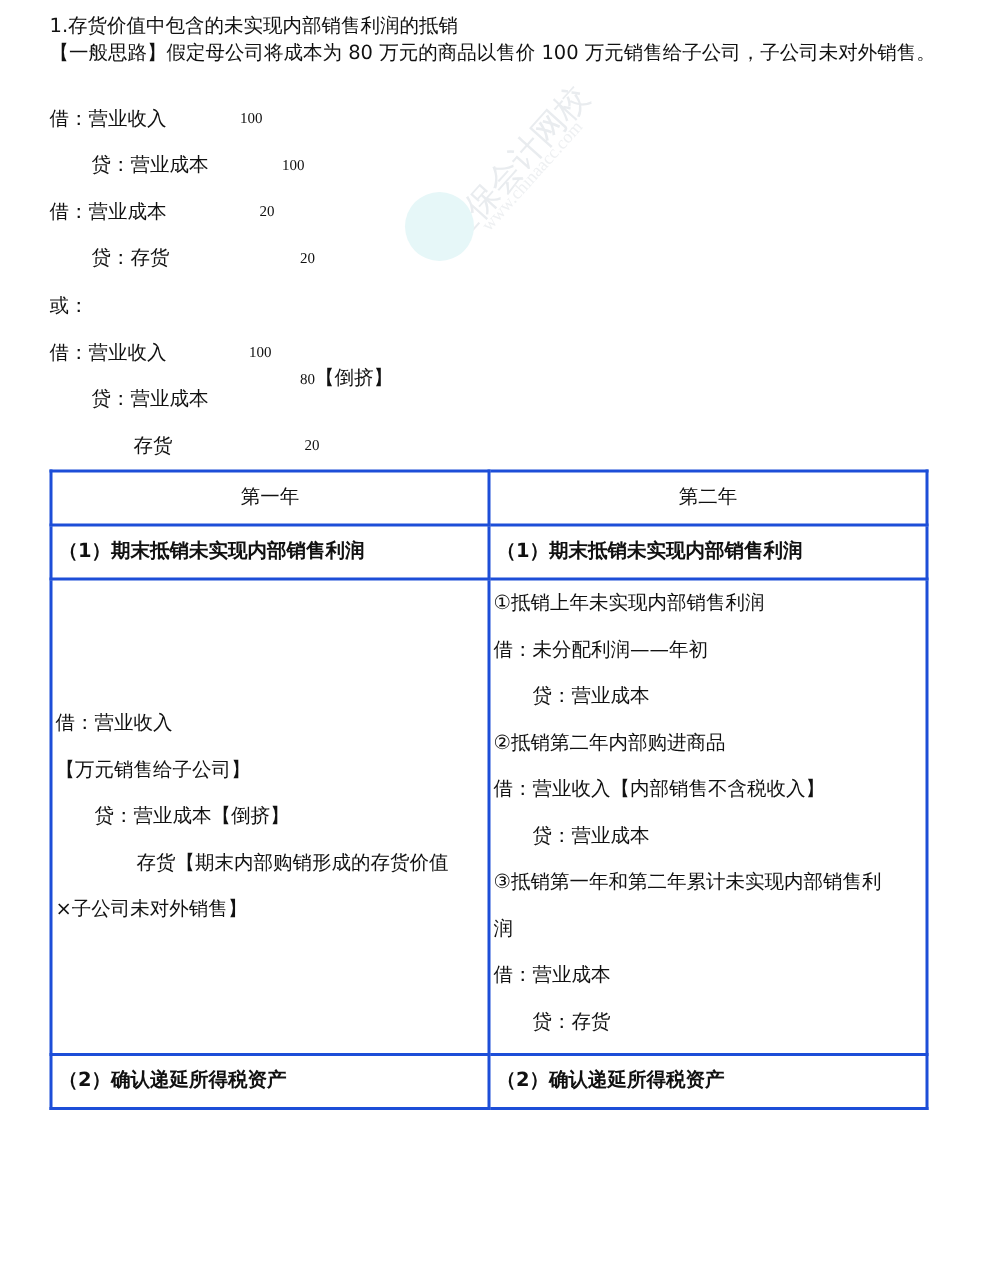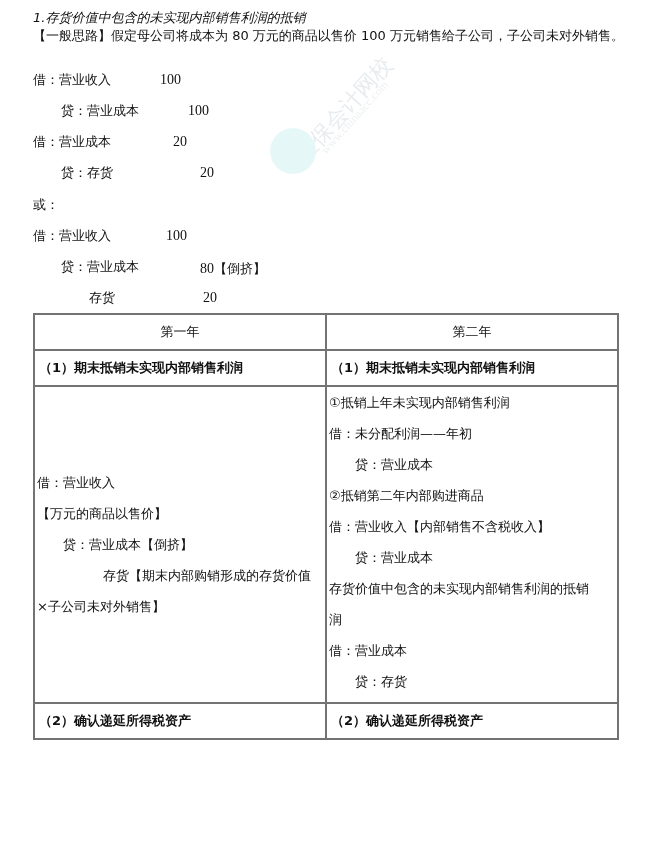--- a/index.html
+++ b/index.html
@@ -2,21 +2,21 @@
 <html><head>
 <meta charset="utf-8">
 <style>
   html, body { margin: 0; padding: 0; background: #ffffff; }
   body {
     width: 662px; height: 846px; overflow: hidden; position: relative;
     font-family: "DejaVu Sans", "Liberation Sans", sans-serif;
     font-size: 13px; color: #111111;
   }
   .line { position: absolute; white-space: nowrap; line-height: 16px; }
-  .num { font-family: "Liberation Serif", "DejaVu Serif", serif; font-size: 14px; }
+  .num { font-family: "Liberation Serif", "DejaVu Serif", serif; font-size: 10px; }
   .watermark {
     position: absolute; left: 248px; top: 40px; width: 200px; height: 160px;
     pointer-events: none;
   }
   .wm-text {
     position: absolute; left: 30px; top: 55px; transform: rotate(-48deg);
     color: #e9ecef; font-size: 22px; white-space: nowrap;
   }
   .wm-url {
     position: absolute; left: 60px; top: 70px; transform: rotate(-48deg);
@@ -25,39 +25,39 @@
   }
   .wm-logo {
     position: absolute; left: 22px; top: 88px; width: 46px; height: 46px;
     border-radius: 50%; background: #e6f7f8;
   }
   table.grid {
     position: absolute; left: 33px; top: 313px; width: 584px;
     border-collapse: collapse; table-layout: fixed;
   }
   table.grid td {
-    border: 2px solid #737373; padding: 0 2px; vertical-align: top;
+    border: 2px solid #1d4ed8; padding: 0 2px; vertical-align: top;
     font-size: 13px; line-height: 31px;
   }
   table.grid td.head { text-align: center; height: 34px; line-height: 34px; }
   table.grid td.sub { height: 34px; line-height: 34px; padding-left: 4px; font-weight: bold; }
   .cell-line { white-space: nowrap; display: block; }
   .ind1 { padding-left: 26px; }
-  .ind2 { padding-left: 54px; text-align: center; }
+  .ind2 { padding-left: 54px; }
 </style>
 </head>
 <body>
 
 <div class="watermark">
   <div class="wm-text">正保会计网校</div>
   <div class="wm-url">www.chinaacc.com</div>
   <div class="wm-logo"></div>
 </div>
 
-<div class="line" style="left:33px; top:10px;font-style:italic;">1.存货价值中包含的未实现内部销售利润的抵销</div>
+<div class="line" style="left:33px; top:10px;">1.存货价值中包含的未实现内部销售利润的抵销</div>
 <div class="line" style="left:33px; top:28px;">【一般思路】假定母公司将成本为 80 万元的商品以售价 100 万元销售给子公司，子公司未对外销售。</div>
 
 <div class="line" style="left:33px; top:72px;">
   <span>借：</span><span>营业收入</span>
 </div>
 <div class="line num" style="left:160px; top:72px;">100</div>
 
 <div class="line" style="left:61px; top:103px;">
   <span>贷：</span><span>营业成本</span>
 </div>
@@ -78,21 +78,21 @@
 </div>
 
 <div class="line" style="left:33px; top:228px;">
   <span>借：</span><span>营业收入</span>
 </div>
 <div class="line num" style="left:166px; top:228px;">100</div>
 
 <div class="line" style="left:61px; top:259px;">
   <span>贷：</span><span>营业成本</span>
 </div>
-<div class="line" style="left:200px; top:261px;text-align:right;">
+<div class="line" style="left:200px; top:245px;text-align:right;">
   <span class="num">80</span><span>【倒挤】</span>
 </div>
 
 <div class="line" style="left:89px; top:290px;">
   <span>存货</span>
 </div>
 <div class="line num" style="left:203px; top:290px;">20</div>
 
 <table class="grid">
   <colgroup>
@@ -104,33 +104,33 @@
     <td class="head">第一年</td>
     <td class="head">第二年</td>
   </tr>
   <tr>
     <td class="sub">（1）期末抵销未实现内部销售利润</td>
     <td class="sub">（1）期末抵销未实现内部销售利润</td>
   </tr>
   <tr>
     <td style="height:315px; vertical-align:middle;">
       <span class="cell-line">借：营业收入</span>
-      <span class="cell-line">【万元的商品以售价】</span>
+      <span class="cell-line">【万元销售给子公司】</span>
       <span class="cell-line ind1">贷：营业成本【倒挤】</span>
       <span class="cell-line ind2">存货【期末内部购销形成的存货价值</span>
       <span class="cell-line">×子公司未对外销售】</span>
     </td>
     <td style="height:315px;">
       <span class="cell-line">①抵销上年未实现内部销售利润</span>
       <span class="cell-line">借：未分配利润——年初</span>
       <span class="cell-line ind1">贷：营业成本</span>
       <span class="cell-line">②抵销第二年内部购进商品</span>
       <span class="cell-line">借：营业收入【内部销售不含税收入】</span>
       <span class="cell-line ind1">贷：营业成本</span>
-      <span class="cell-line">存货价值中包含的未实现内部销售利润的抵销</span>
+      <span class="cell-line">③抵销第一年和第二年累计未实现内部销售利</span>
       <span class="cell-line">润</span>
       <span class="cell-line">借：营业成本</span>
       <span class="cell-line ind1">贷：存货</span>
     </td>
   </tr>
   <tr>
     <td class="sub">（2）确认递延所得税资产</td>
     <td class="sub">（2）确认递延所得税资产</td>
   </tr>
 </tbody>

